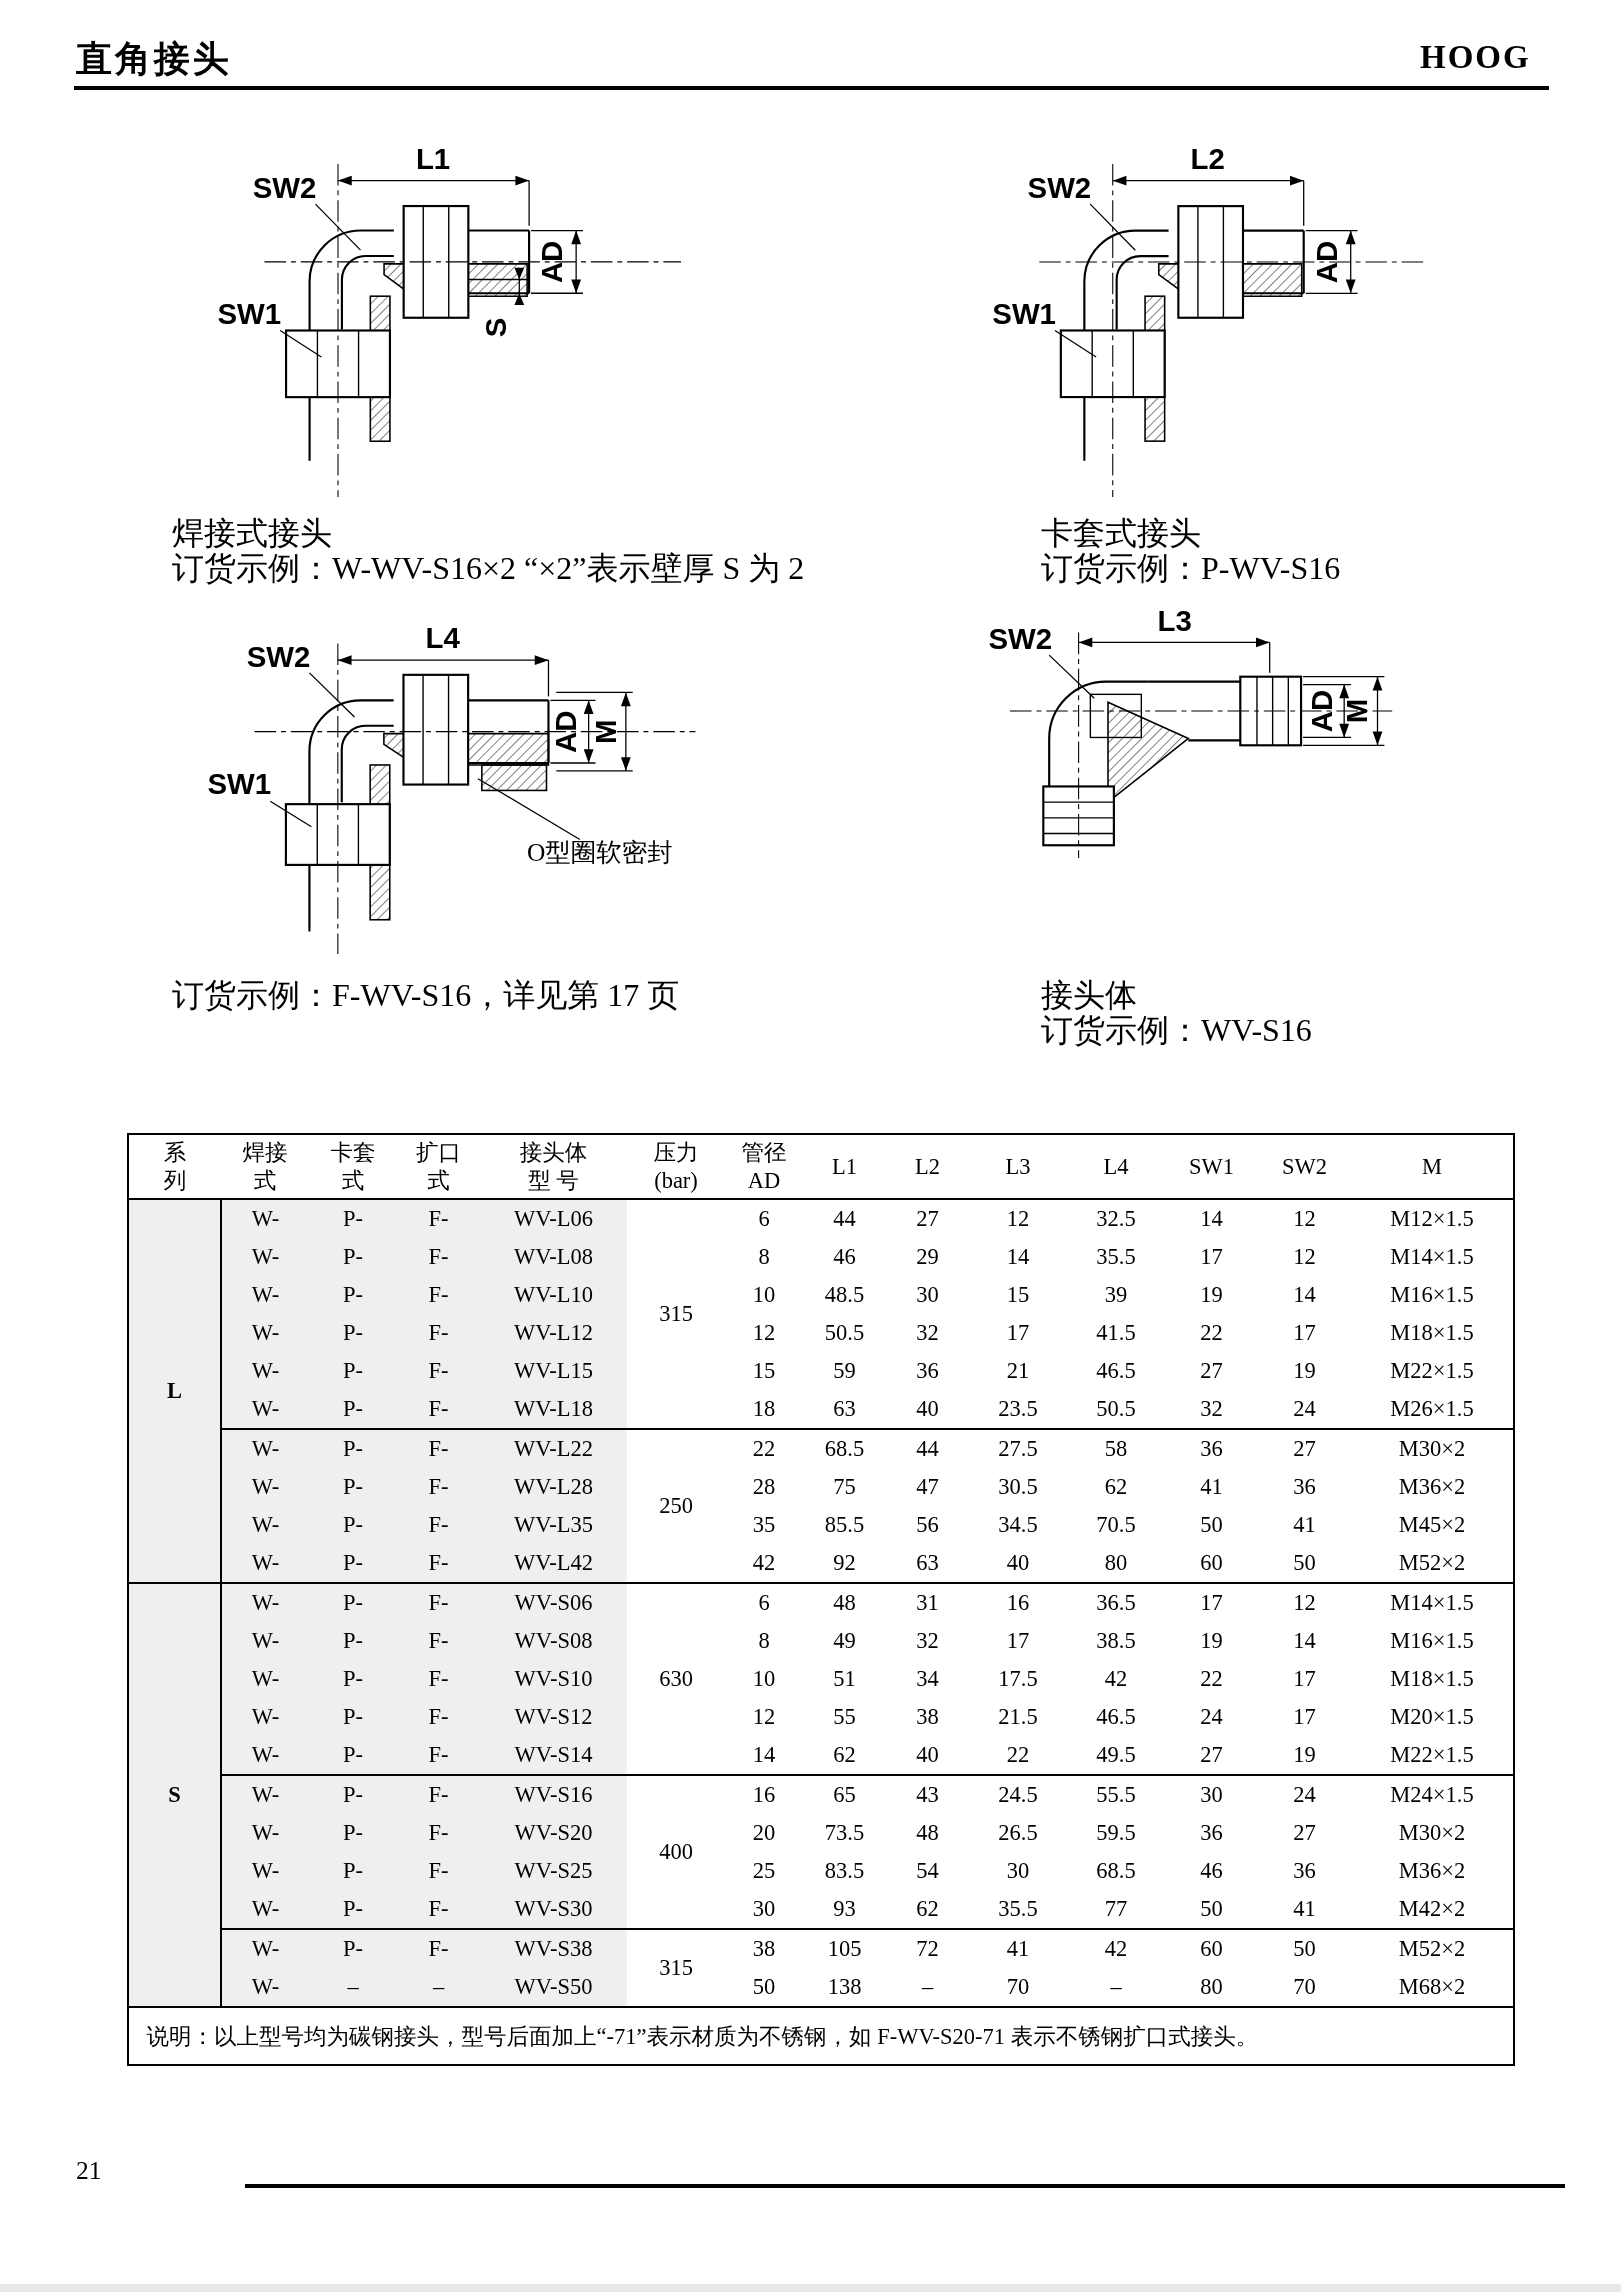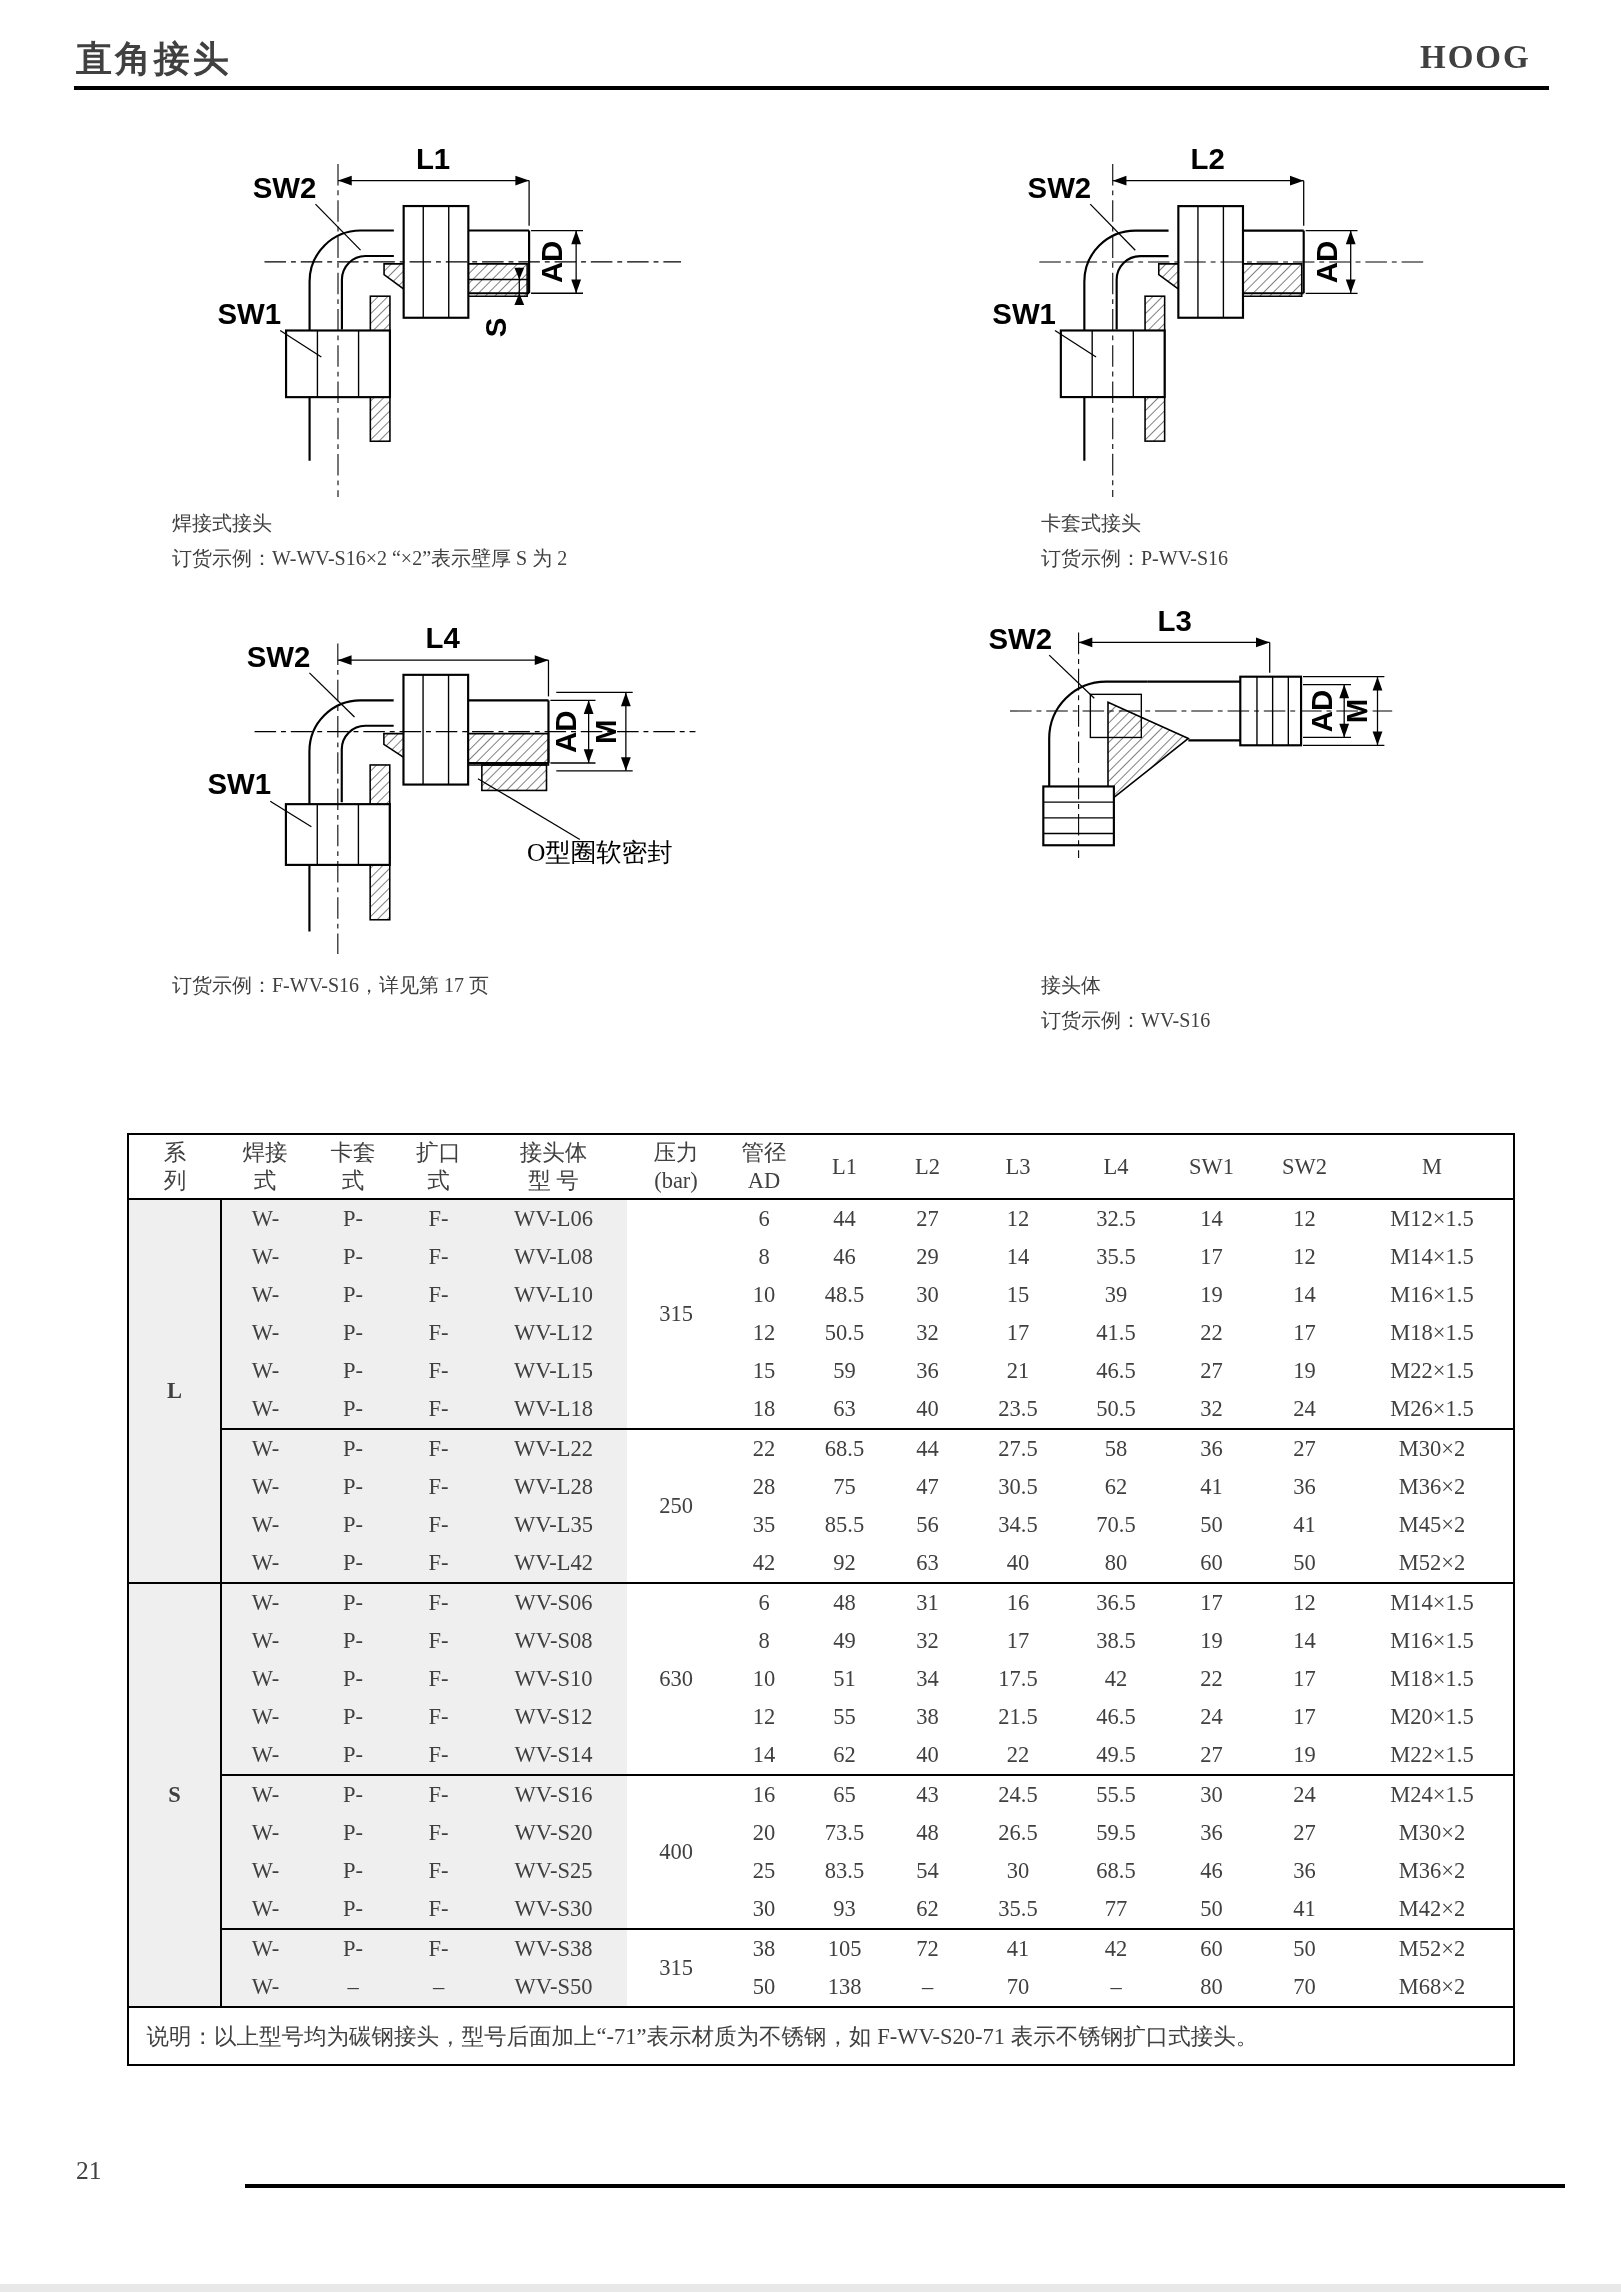--- a/index.html
+++ b/index.html
@@ -1,17 +1,17 @@
 <!DOCTYPE html>
 <html><head>
 <meta charset="utf-8">
 <style>
   html,body{margin:0;padding:0;background:#e8e8e8;}
   .page{position:relative;width:1621px;height:2284px;background:#ffffff;
-        font-family:"Liberation Serif","DejaVu Serif",serif;color:#404040;overflow:hidden;}
+        font-family:"Liberation Serif","DejaVu Serif",serif;color:#000000;overflow:hidden;}
 
   
   .doc-title{position:absolute;left:76px;top:35px;font-size:36px;font-weight:bold;
              font-family:"Liberation Sans","DejaVu Sans",sans-serif;letter-spacing:2.9px;}
   .doc-brand{position:absolute;left:1392px;top:39px;font-size:33px;font-weight:bold;
              font-family:"Liberation Serif",serif;letter-spacing:2px;margin-left:28px;}
   .head-rule{position:absolute;left:74px;top:86px;width:1475px;height:3.9px;background:#000;}
 
   
   .fig{position:absolute;}
@@ -19,21 +19,21 @@
   .ln{fill:none;stroke:#000;stroke-width:2.2;}
   .thin{fill:none;stroke:#000;stroke-width:1.4;}
   .cl{fill:none;stroke:#000;stroke-width:1.1;stroke-dasharray:22 5 5 5;}
   .dim{fill:none;stroke:#000;stroke-width:1.3;}
   .arrow{fill:#000;stroke:none;}
   .dimlabel{font-family:"Liberation Sans","DejaVu Sans",sans-serif;font-size:30px;font-weight:600;fill:#000;}
   .cjklabel{font-family:"Liberation Serif",serif;font-size:26px;fill:#000;}
   .whitefill{fill:#fff;stroke:#000;stroke-width:2.2;}
 
   
-  .caption{position:absolute;font-size:20px;line-height:35px;}
+  .caption{position:absolute;font-size:32px;line-height:35px;margin-top:10px;}
   .caption div{white-space:nowrap;}
 
   
   .table-wrap{position:absolute;left:127px;top:1133px;}
   table.spec{border-collapse:collapse;table-layout:fixed;width:1388px;border:2.9px solid #000;
              font-family:"Liberation Serif",serif;}
   table.spec th{border-bottom:2.9px solid #000;font-weight:normal;font-size:22.5px;height:63px;
                 vertical-align:middle;text-align:center;padding:0;line-height:28px;}
   table.spec td{height:38px;text-align:center;font-size:22.5px;padding:0;vertical-align:middle;}
   .c-gray{background:#efefef;}

